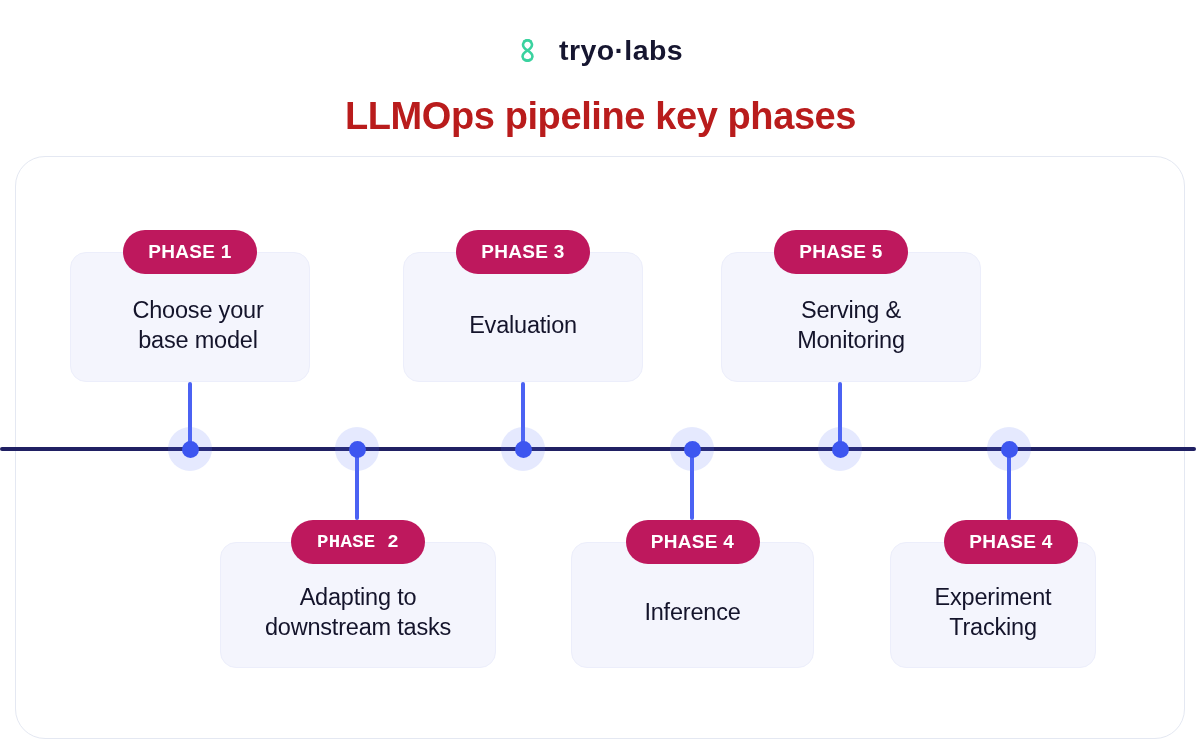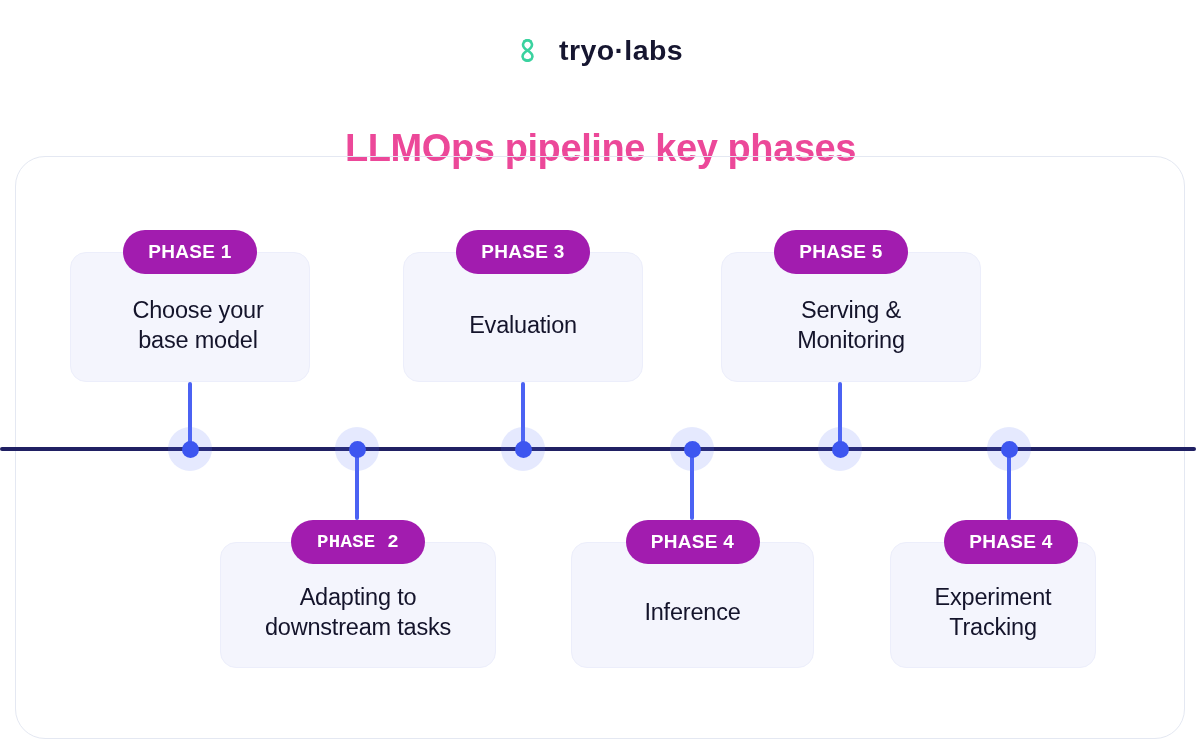--- a/index.html
+++ b/index.html
@@ -48,23 +48,22 @@
   
   #page-title {
     position: absolute;
     left: 0;
     top: 94px;
     width: 1201px;
     text-align: center;
     font-size: 38px;
     font-weight: 700;
     letter-spacing: -0.4px;
-    color: #ec4899;
+    color: #b91c1c;
     line-height: 1.2;
-    margin-top: 32px;
   }
 
   
   #diagram-frame {
     position: absolute;
     left: 15px;
     top: 156px;
     width: 1170px;
     height: 583px;
     border: 1.4px solid #e4e8f2;
@@ -129,21 +128,21 @@
     line-height: 1.28;
     letter-spacing: -0.2px;
     padding: 0 10px;
     white-space: pre-line;
   }
   .phase-card.top .card-label { margin-top: 16px; }
   .phase-card.bottom .card-label { margin-top: 14px; }
 
   .phase-badge {
     position: absolute;
-    background: #a21caf;
+    background: #be185d;
     color: #ffffff;
     border-radius: 22px;
     height: 44px;
     min-width: 134px;
     padding: 0 20px;
     box-sizing: border-box;
     display: flex;
     align-items: center;
     justify-content: center;
     font-size: 19px;

